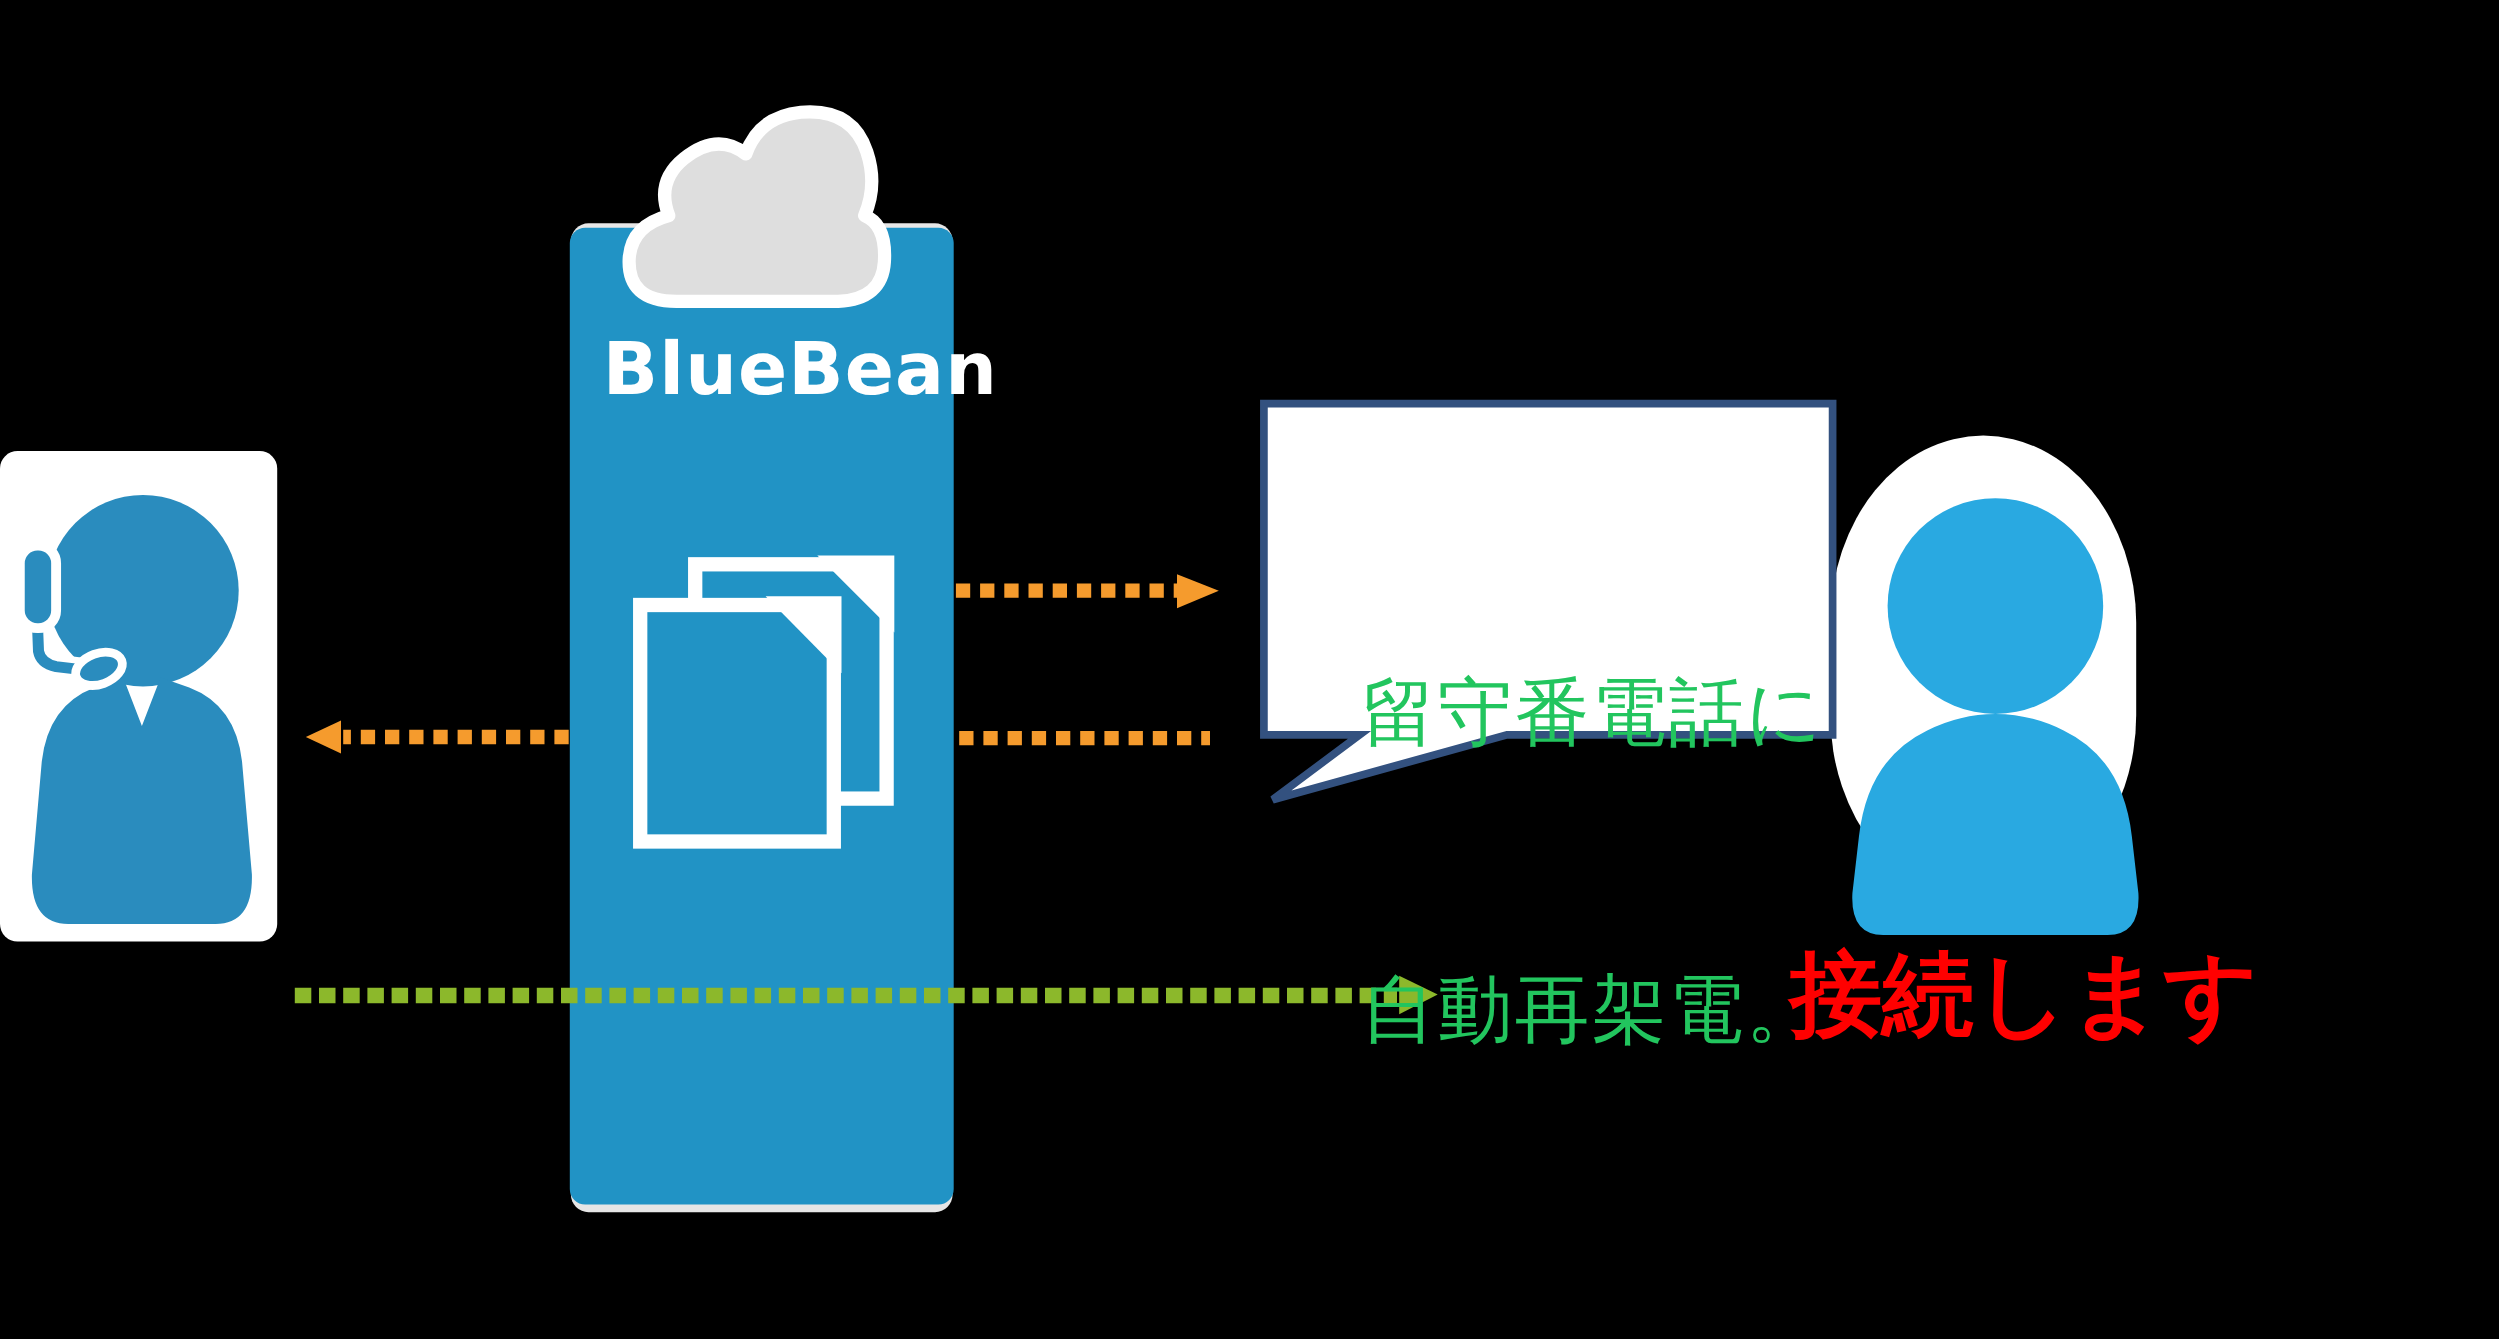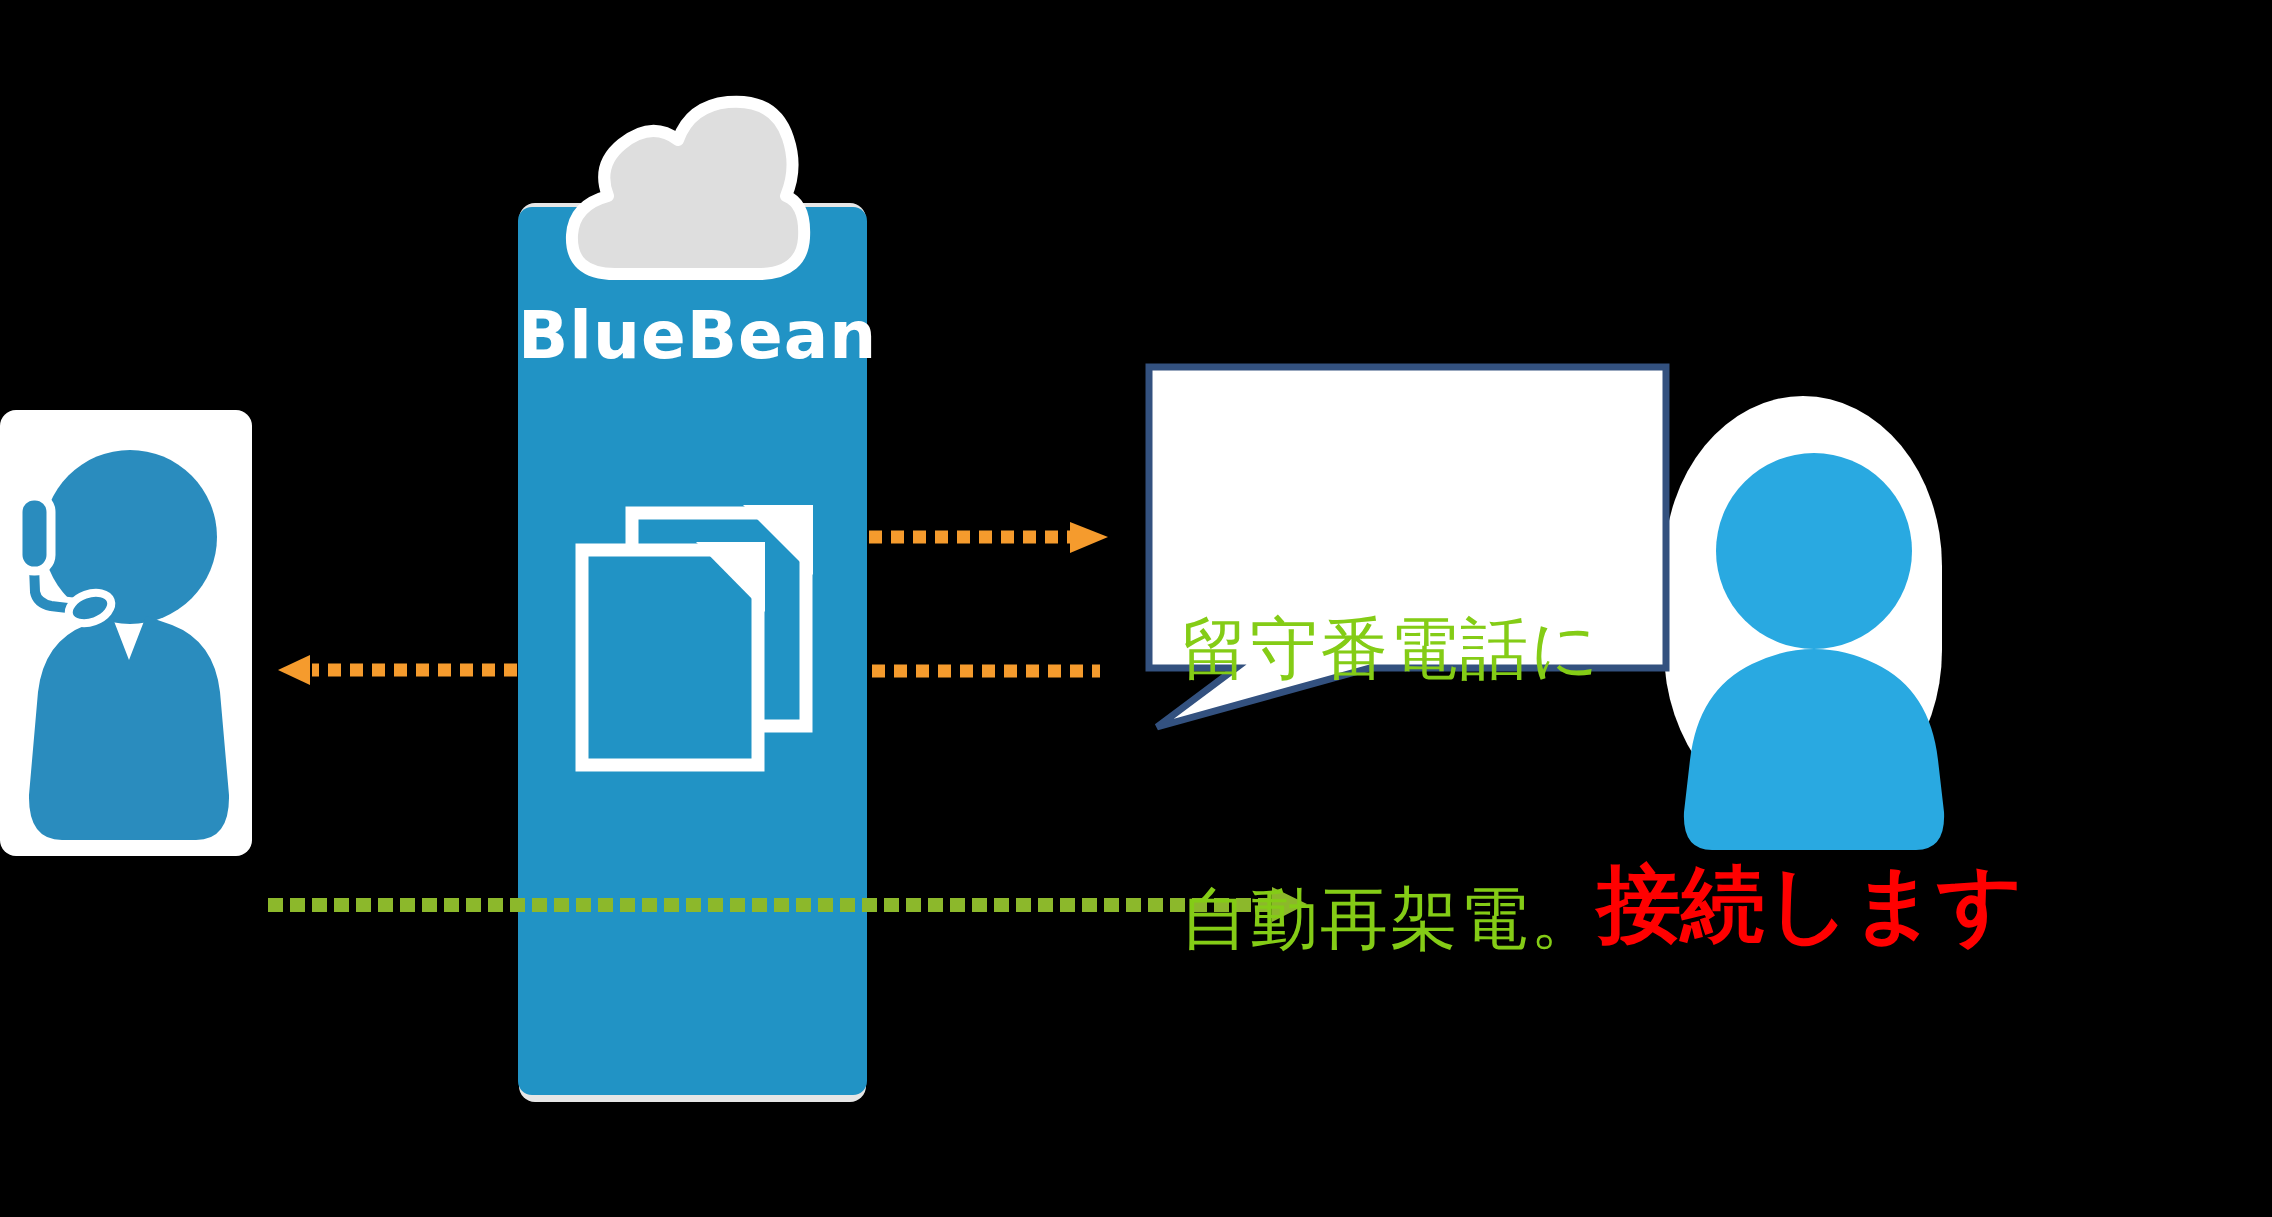--- a/index.html
+++ b/index.html
@@ -1,19 +1,19 @@
 <!DOCTYPE html>
 <html><head>
 <meta charset="utf-8">
 <style>
   html,body{margin:0;padding:0;background:#000;}
   #stage{position:relative;width:2272px;height:1217px;overflow:hidden;
          font-family:"DejaVu Sans","Liberation Sans",sans-serif;}
   #stage svg{position:absolute;left:0;top:0;}
-  .overlay-text{position:absolute;white-space:pre;}
+  .overlay-text{position:absolute;white-space:pre;padding-left:30px;}
   .bluebean-label{left:518px;top:300px;width:349px;height:72px;line-height:72px;
                   text-align:center;font-size:66px;font-weight:bold;letter-spacing:1px;}
   .bubble-text{left:1180px;top:424px;font-size:68px;line-height:90px;letter-spacing:2px;}
   .redial-label{left:1566px;top:848px;width:488px;text-align:center;
                 font-size:84px;font-weight:bold;letter-spacing:0px;}
 </style>
 </head>
 <body>
 
 <div id="stage" style="background-color: rgb(0, 0, 0);">
@@ -69,19 +69,19 @@
       <path d="M 1712 850 L 1916 850 Q 1946 850 1944 812 L 1938 760
                Q 1930 690 1876 664 Q 1846 649 1814 649 Q 1782 649 1752 664
                Q 1698 690 1690 760 L 1684 812 Q 1682 850 1712 850 Z" fill="#29A9E1"></path>
     </g>
 
     <path d="M 1149 367 L 1666 367 L 1666 668 L 1370 668 L 1157 727 L 1236 668 L 1149 668 Z" stroke-width="7" stroke-linejoin="miter" fill="#FFFFFF" stroke="#33517F"></path>
   </svg>
 
   <div class="overlay-text bluebean-label" style="color: rgb(255, 255, 255);">BlueBean</div>
 
-  <div class="overlay-text bubble-text" style="color: #84cc16;">
+  <div class="overlay-text bubble-text" style="color: #22c55e; margin-left: 27px;">
     <div>留守番電話に</div>
     <div>自動再架電。</div>
   </div>
 
   <div class="overlay-text redial-label" style="color: rgb(255, 0, 0);">接続します</div>
 </div>
 
 </body></html>

